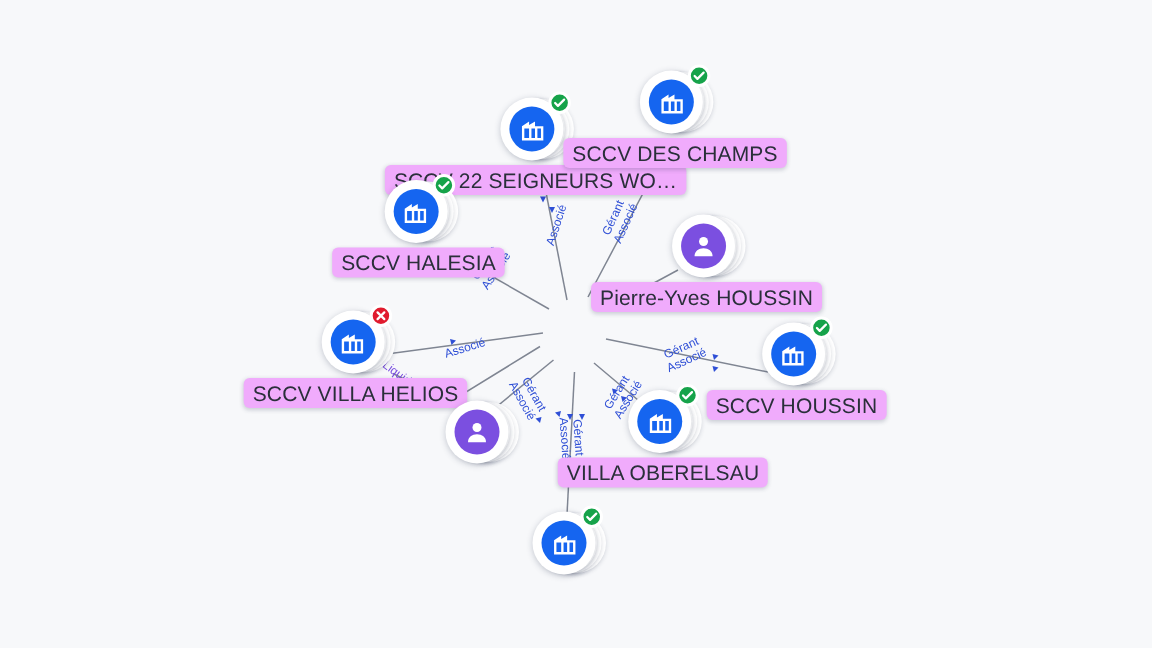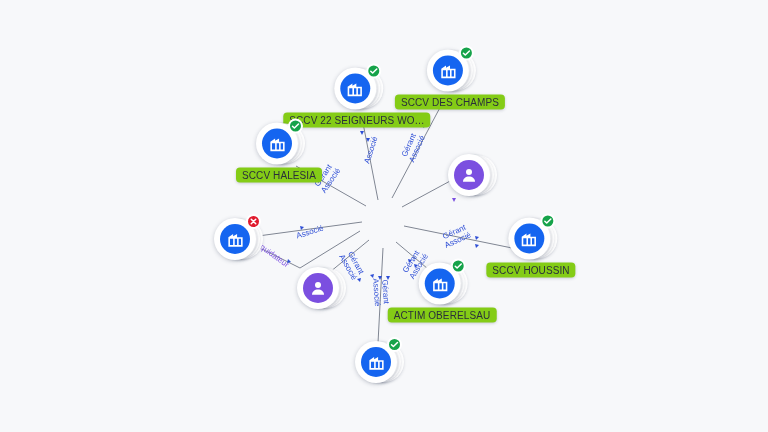--- a/index.html
+++ b/index.html
@@ -53,24 +53,24 @@
     border:2px solid #ffffff;
     z-index:5;
     box-sizing:border-box;
   }
   .badge.ok{background:#16a34a;}
   .badge.ko{background:#e01b2e;}
   .badge svg{width:9px;height:9px;display:block;}
 
   .node-label{
     margin-top:2px;
-    background:#84cc16;
+    background:#f0abfc;
     border-radius:4px;
     padding:2px 6px;
-    font-size:10px;
+    font-size:14px;
     color:#2a2f3a;
     white-space:nowrap;
     box-shadow:0 1px 3px rgba(40,50,80,.22);
     letter-spacing:.1px;
     z-index:4;
   }
 
   
   .pin-node{
     position:absolute;transform:translate(-50%,-50%);
@@ -269,40 +269,42 @@
       <div class="stack-card c3"></div>
       <div class="disc">
         <div class="inner">
           <svg viewBox="0 0 24 24" width="18" height="18" fill="#ffffff">
               <circle cx="12" cy="8" r="4"></circle>
               <path d="M4 21c0-4.4 3.6-7 8-7s8 2.6 8 7z"></path>
             </svg>
         </div>
       </div>
     </div>
+    <div class="node-label">Pierre-Yves HOUSSIN</div>
   </div>
 
   <div class="node company" style="left:237px;top:238px;">
     <div class="node-stack">
       <div class="stack-card c1"></div>
       <div class="stack-card c2"></div>
       <div class="stack-card c3"></div>
       <div class="disc">
         <div class="inner">
           <svg viewBox="0 0 24 24" width="19" height="19" fill="#ffffff">
               <path d="M3 21V9l6-4v3l5-3v4h7v12H3zm2-2h4v-8H5v8zm6 0h3v-8h-3v8zm5 0h3v-8h-3v8z"></path>
             </svg>
         </div>
       </div>
       <div class="badge ko">
         <svg viewBox="0 0 24 24" fill="none" stroke="#ffffff" stroke-width="4" stroke-linecap="round">
             <path d="M6 6l12 12M18 6L6 18"></path>
           </svg>
       </div>
     </div>
+    <div class="node-label">SCCV VILLA HELIOS</div>
   </div>
 
   <div class="node company" style="left:531px;top:246px;">
     <div class="node-stack">
       <div class="stack-card c1"></div>
       <div class="stack-card c2"></div>
       <div class="stack-card c3"></div>
       <div class="disc">
         <div class="inner">
           <svg viewBox="0 0 24 24" width="19" height="19" fill="#ffffff">
@@ -346,21 +348,21 @@
               <path d="M3 21V9l6-4v3l5-3v4h7v12H3zm2-2h4v-8H5v8zm6 0h3v-8h-3v8zm5 0h3v-8h-3v8z"></path>
             </svg>
         </div>
       </div>
       <div class="badge ok">
         <svg viewBox="0 0 24 24" fill="none" stroke="#ffffff" stroke-width="4" stroke-linecap="round" stroke-linejoin="round">
             <path d="M4 12.5l5 5L20 6.5"></path>
           </svg>
       </div>
     </div>
-    <div class="node-label">ACTIM OBERELSAU</div>
+    <div class="node-label">VILLA OBERELSAU</div>
   </div>
 
   <div class="node company" style="left:378px;top:361px;">
     <div class="node-stack">
       <div class="stack-card c1"></div>
       <div class="stack-card c2"></div>
       <div class="stack-card c3"></div>
       <div class="disc">
         <div class="inner">
           <svg viewBox="0 0 24 24" width="19" height="19" fill="#ffffff">

